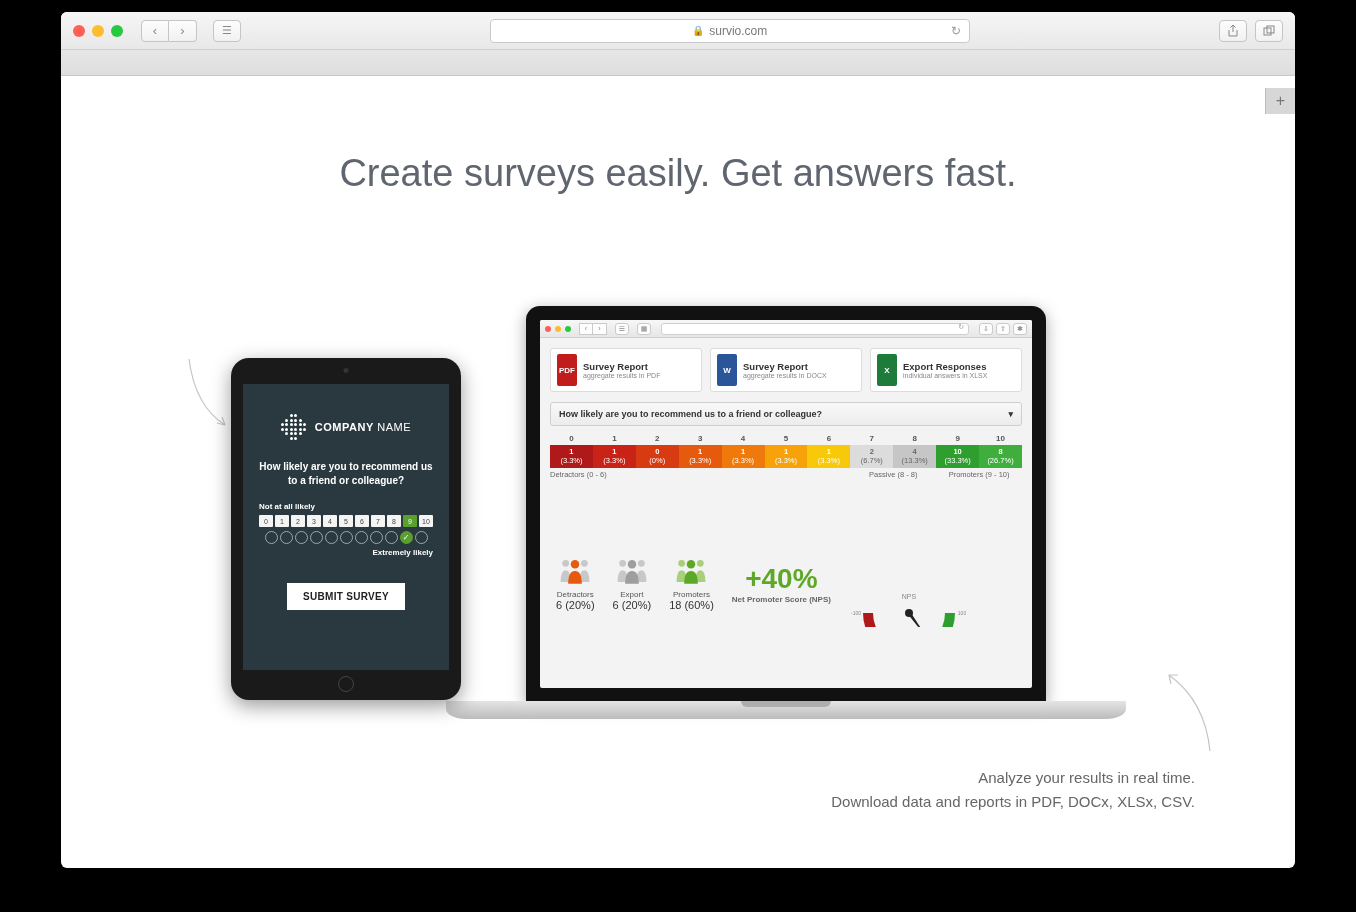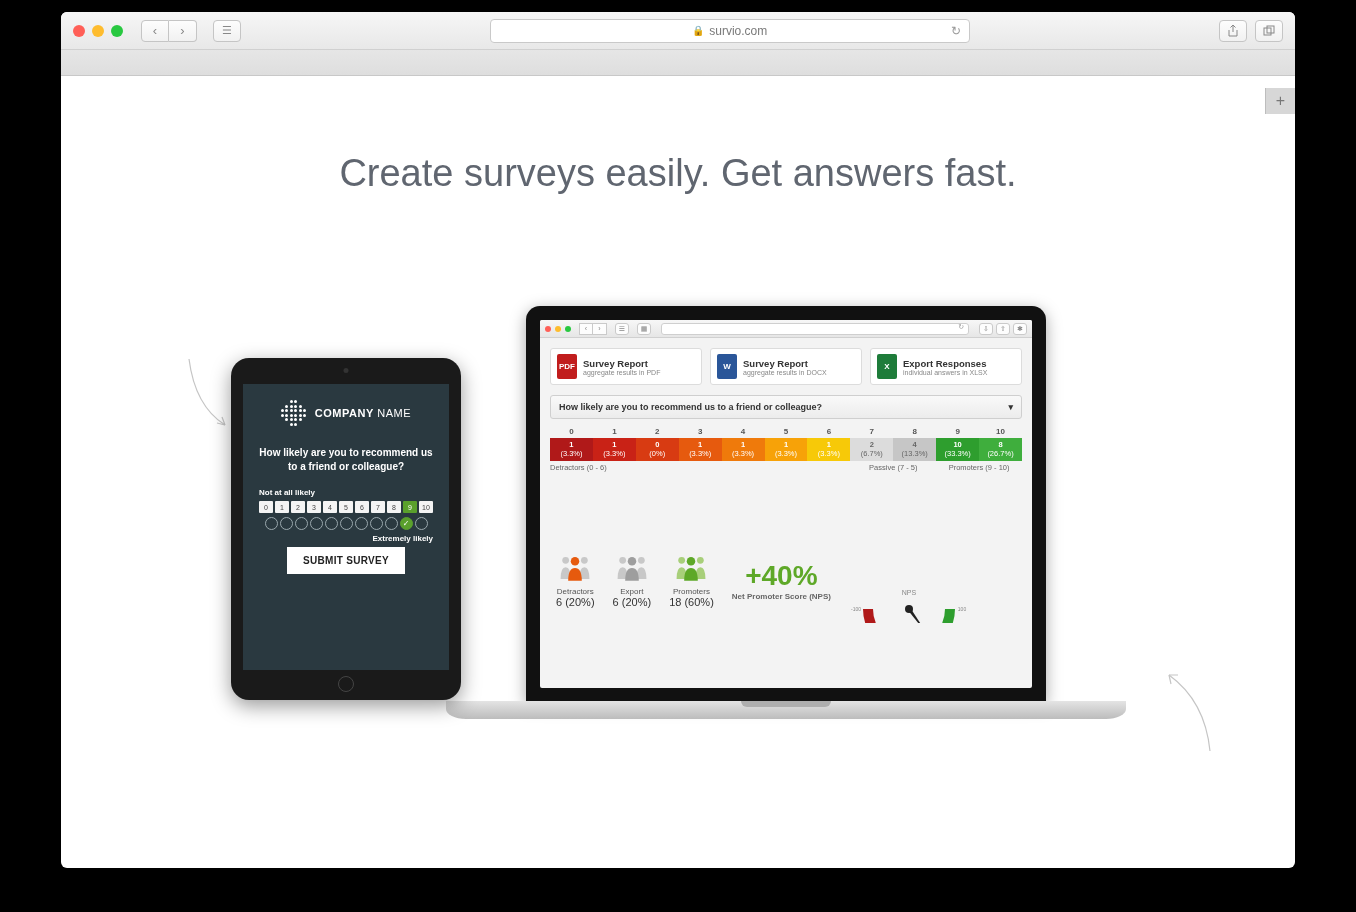--- a/index.html
+++ b/index.html
@@ -27,39 +27,39 @@
 .intro a{color:#2a6ec6;text-decoration:underline}
 .arrow-left{position:absolute;left:120px;top:275px}
 .arrow-right{position:absolute;right:70px;top:585px}
 .outro{position:absolute;right:100px;top:690px;text-align:right;font-size:15px;color:#666;line-height:1.6}
 
 
 .devices{position:absolute;left:170px;top:230px;width:900px;height:460px}
 
 
 .tablet{position:absolute;left:0;top:52px;width:230px;height:342px;background:#1a1a1a;border-radius:18px;box-shadow:0 6px 20px rgba(0,0,0,.4);z-index:2}
-.tablet-screen{position:absolute;left:12px;top:26px;right:12px;bottom:30px;background:#2a3940;padding:8px 14px;color:#fff;text-align:center;font-size:11px}
+.tablet-screen{position:absolute;left:12px;top:26px;right:12px;bottom:30px;background:#2a3940;padding:22px 14px;color:#fff;text-align:center;font-size:11px}
 .tablet-home{position:absolute;bottom:8px;left:50%;transform:translateX(-50%);width:16px;height:16px;border:1px solid #444;border-radius:50%}
 .tablet-cam{position:absolute;top:10px;left:50%;transform:translateX(-50%);width:5px;height:5px;background:#333;border-radius:50%}
 .company-logo{display:flex;align-items:center;justify-content:center;gap:8px;margin:8px 0 20px}
 .dots{width:26px;height:26px;display:grid;grid-template-columns:repeat(6,1fr);gap:1px}
 .dots span{width:3px;height:3px;background:#fff;border-radius:50%}
 .dots span.h{visibility:hidden}
 .company-name{font-weight:600;letter-spacing:.5px;font-size:11px}
 .company-name .thin{font-weight:300}
 .tab-q{font-size:10px;font-weight:600;line-height:1.4;margin-bottom:14px}
 .likely-label{text-align:left;font-size:8px;margin:4px 2px;font-weight:600}
 .likely-label.r{text-align:right}
 .num-row,.dot-row{display:flex;gap:2px;justify-content:center}
 .num-cell{width:14px;height:12px;background:#f4f4f4;color:#444;font-size:7px;display:flex;align-items:center;justify-content:center;border-radius:1px}
 .num-cell.sel{background:#5aa02c;color:#fff}
 .dot-row{margin-top:4px}
 .dot{width:13px;height:13px;border:1px solid #9aa8ad;border-radius:50%;background:#2a3940}
 .dot.sel{background:#5aa02c;border-color:#5aa02c;display:flex;align-items:center;justify-content:center;color:#fff;font-size:8px}
-.submit-btn{background:#fff;color:#222;font-weight:700;font-size:10px;padding:8px 16px;border:none;letter-spacing:.3px}
+.submit-btn{background:#fff;color:#222;font-weight:700;font-size:10px;padding:8px 16px;border:none;margin-top:22px;letter-spacing:.3px}
 
 
 .laptop{position:absolute;left:215px;top:0;width:680px;height:455px}
 .laptop-screen{position:absolute;left:80px;top:0;width:520px;height:396px;background:#111;border-radius:14px 14px 0 0;padding:14px 14px 14px;box-shadow:0 4px 16px rgba(0,0,0,.35)}
 .laptop-inner{width:100%;height:100%;background:#f3f3f3;border-radius:2px;overflow:hidden;display:flex;flex-direction:column}
 .laptop-base{position:absolute;left:0;bottom:42px;width:680px;height:18px;background:linear-gradient(#e4e4e4,#bcbcbc);border-radius:0 0 20px 20px/0 0 10px 10px}
 .laptop-base::before{content:"";position:absolute;left:50%;top:0;transform:translateX(-50%);width:90px;height:6px;background:#aeaeae;border-radius:0 0 6px 6px}
 
 
 .mini-chrome{height:18px;background:linear-gradient(#f7f7f7,#e6e6e6);border-bottom:1px solid #d0d0d0;display:flex;align-items:center;padding:0 5px;gap:4px;font-size:7px;color:#888}
@@ -68,21 +68,21 @@
 .mini-nav{display:flex;margin-left:4px}
 .mini-btn{width:14px;height:12px;border:1px solid #cacaca;background:#fdfdfd;display:flex;align-items:center;justify-content:center;font-size:7px}
 .mini-btn+.mini-btn{border-left:0}
 .mini-addr{flex:1;height:12px;background:#fff;border:1px solid #cfcfcf;border-radius:3px;margin:0 6px;position:relative}
 .mini-addr::after{content:"↻";position:absolute;right:4px;font-size:7px;color:#999;top:-1px}
 .mini-right{display:flex;gap:3px}
 
 
 .cards{display:flex;gap:8px;padding:10px 10px 6px}
 .card{flex:1;border:1px solid #dcdcdc;border-radius:3px;background:#fff;padding:5px 6px;display:flex;gap:6px;align-items:center}
-.card-icon{width:20px;height:25px;border-radius:2px;color:#fff;font-size:8px;font-weight:700;display:flex;align-items:center;justify-content:center}
+.card-icon{width:20px;height:32px;border-radius:2px;color:#fff;font-size:8px;font-weight:700;display:flex;align-items:center;justify-content:center}
 .card-icon.pdf{background:#c11d1d}
 .card-icon.docx{background:#2a5699}
 .card-icon.xlsx{background:#1e7c3a}
 .card-text .btitle{font-size:9.5px;font-weight:700;color:#333}
 .card-text .bsub{font-size:7px;color:#888}
 
 
 .qbar{margin:4px 10px 0;border:1px solid #cfcfcf;background:linear-gradient(#f9f9f9,#ececec);font-size:9px;font-weight:600;color:#333;padding:6px 8px;border-radius:3px;display:flex;justify-content:space-between;align-items:center}
 
 
@@ -156,20 +156,24 @@
     <svg class="arrow-left" width="60" height="90">
       <path d="M 8 8 Q 14 55 44 74" stroke="#c5c5c5" stroke-width="1.2" fill="none"></path>
       <path d="M 44 74 l -8 -2 m 8 2 l -3 -8" stroke="#c5c5c5" stroke-width="1.2" fill="none"></path>
     </svg>
 
     <svg class="arrow-right" width="70" height="100">
       <path d="M 55 90 Q 50 40 14 14" stroke="#c5c5c5" stroke-width="1.2" fill="none"></path>
       <path d="M 14 14 l 9 0 m -9 0 l 2 9" stroke="#c5c5c5" stroke-width="1.2" fill="none"></path>
     </svg>
 
+    <div class="outro">
+      <span>Analyze your results in real time.</span><br>
+      <span>Download data and reports in PDF, DOCx, XLSx, CSV.</span>
+    </div>
 
     <div class="devices">
 
       <div class="tablet">
         <div class="tablet-cam"></div>
         <div class="tablet-screen">
           <div class="company-logo">
             <div class="dots" id="logo-dots">
                 <span class="h"></span>
                 <span class="h"></span>
@@ -338,21 +342,21 @@
                   <div class="nps-head">9</div>
                   <div class="nps-body" style="background:#2e9e2e;color:#fff">10<br><span class="pct">(33.3%)</span></div>
                 </div>
                 <div class="nps-cell">
                   <div class="nps-head">10</div>
                   <div class="nps-body" style="background:#3fae3d;color:#fff">8<br><span class="pct">(26.7%)</span></div>
                 </div>
               </div>
             <div class="seg-labels">
               <div class="det">Detractors (0 - 6)</div>
-              <div class="pas">Passive (7 - 5)</div>
+              <div class="pas">Passive (8 - 8)</div>
               <div class="pro">Promoters (9 - 10)</div>
             </div>
 
             <div class="summary">
               <div class="grp">
                 <div class="people">
                   <svg viewBox="0 0 40 30">
                       <g fill="#c8c8c8">
                         <circle cx="9" cy="6" r="4"></circle>
                         <path d="M3 28 Q3 14 9 14 Q15 14 15 28 Z"></path>

